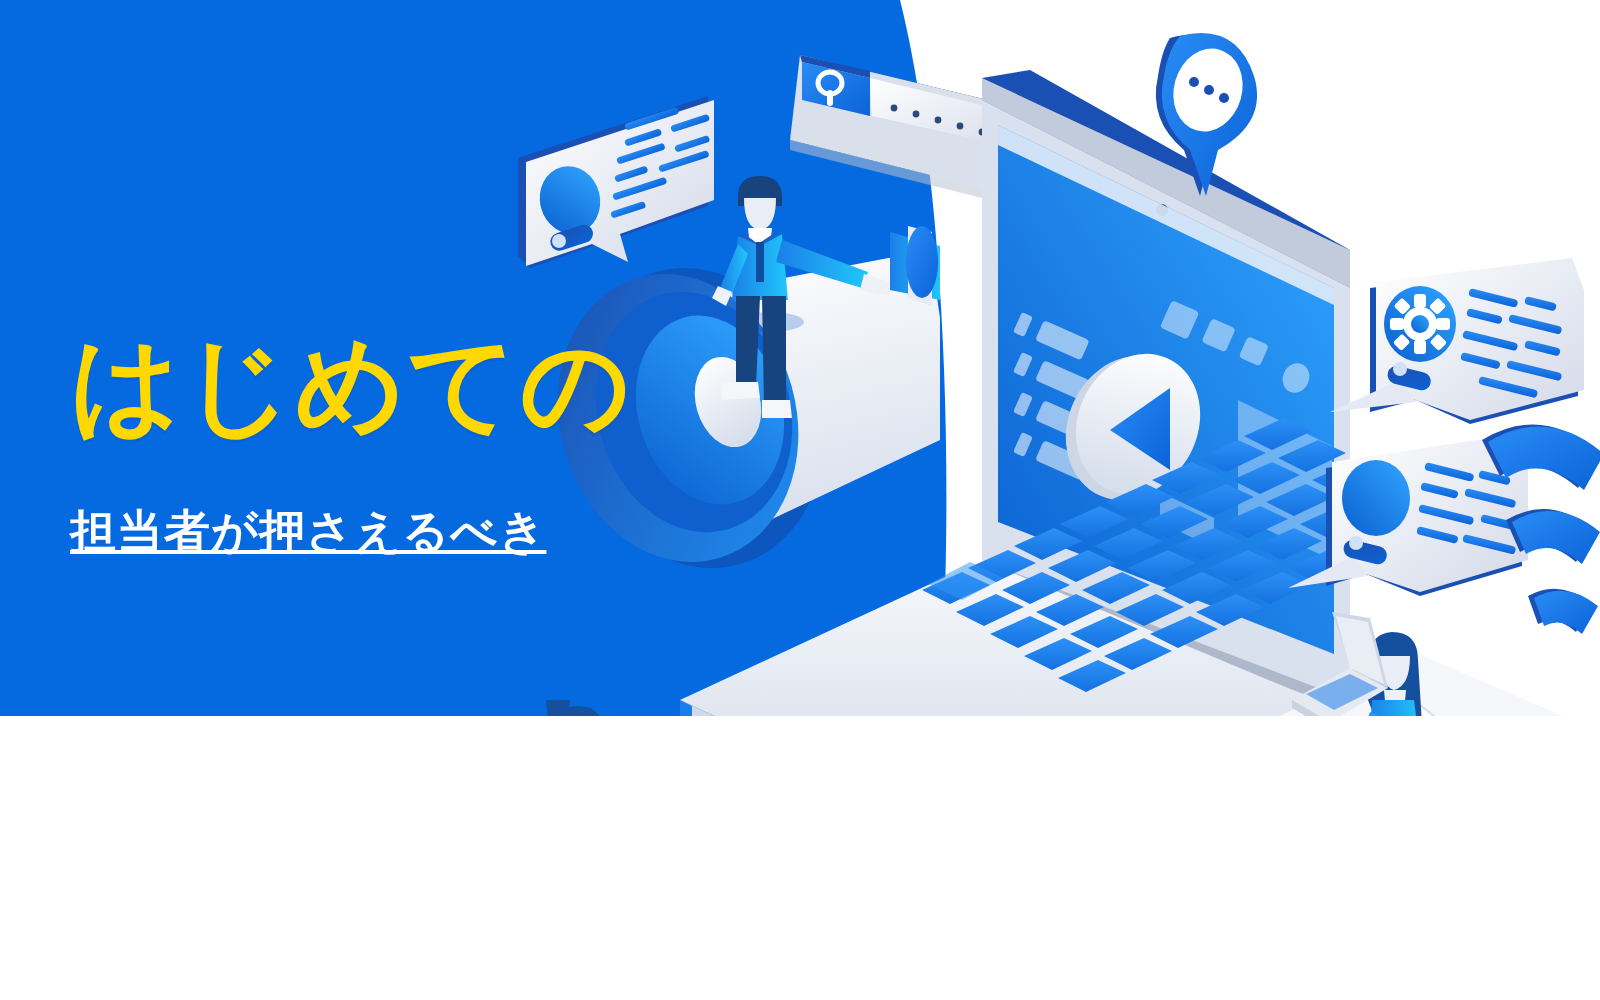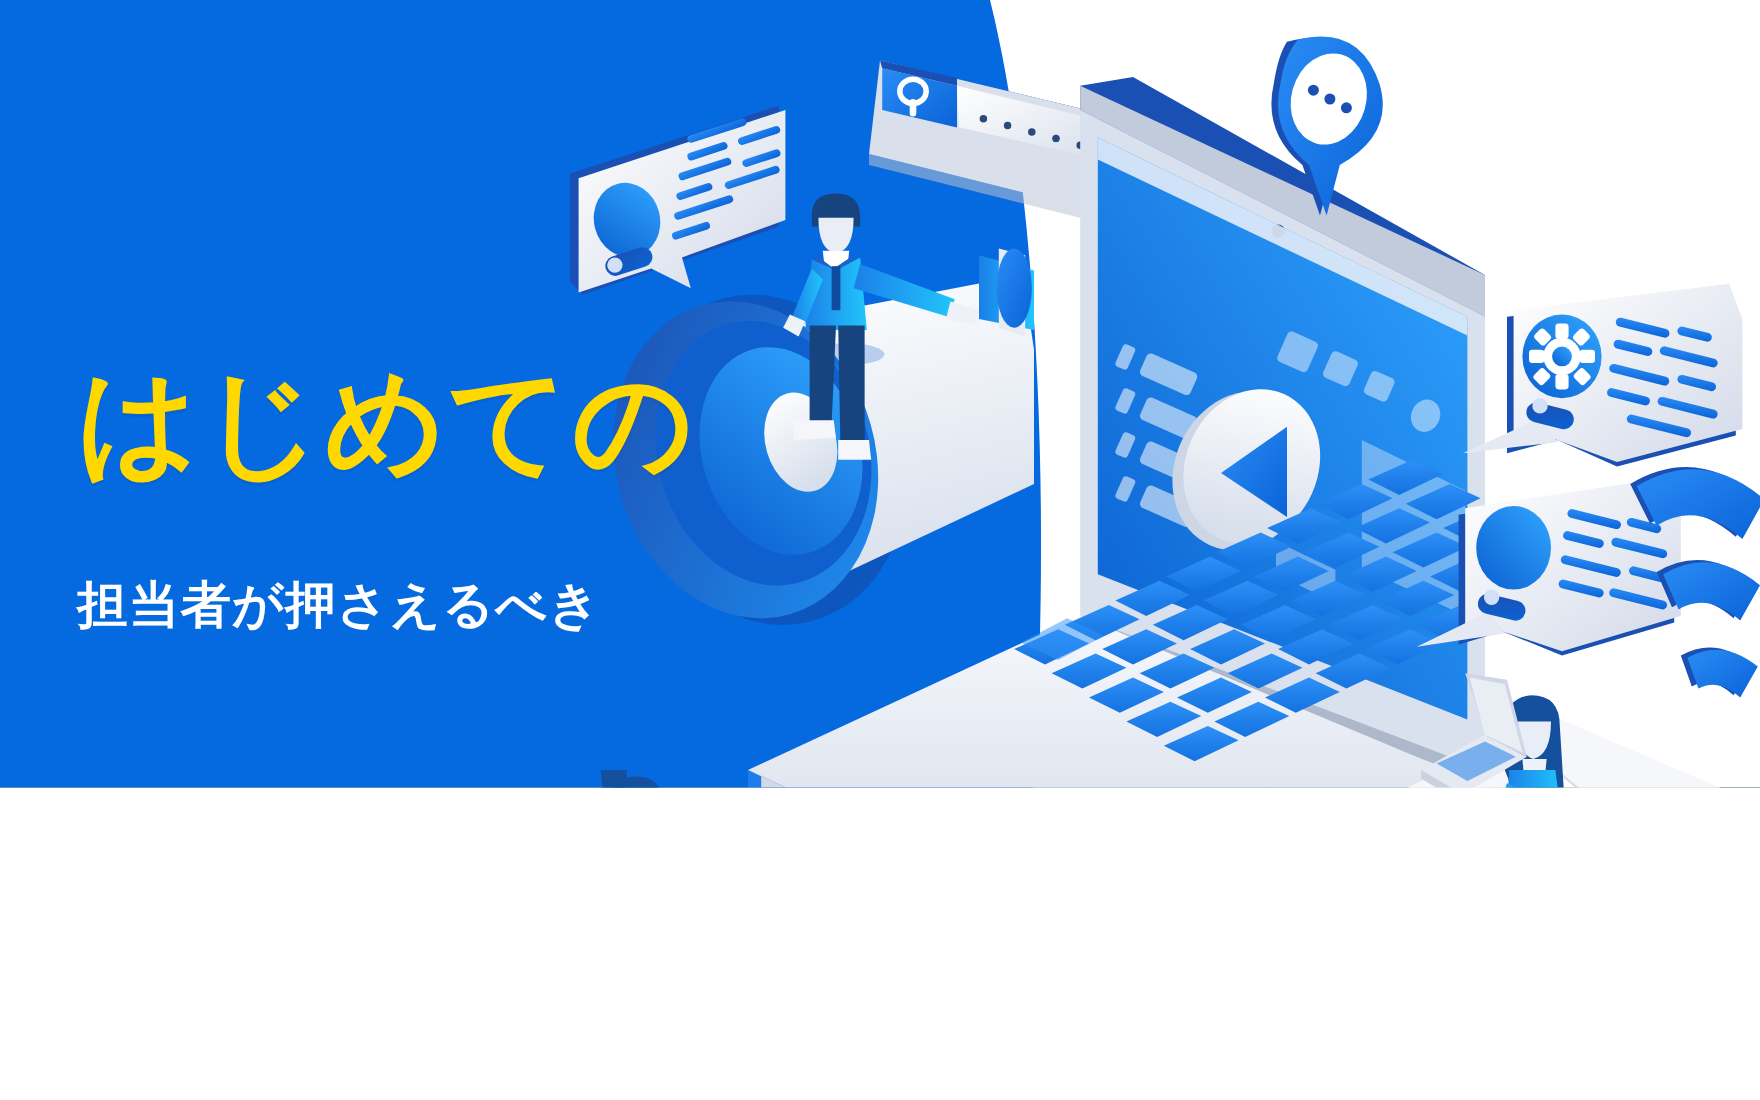--- a/index.html
+++ b/index.html
@@ -1,36 +1,36 @@
 <!DOCTYPE html>
 <html><head>
 <meta charset="utf-8">
 <style>
   html,body{margin:0;padding:0;background:#fff;}
   body{width:1600px;height:1000px;overflow:hidden;font-family:"Liberation Sans","DejaVu Sans",sans-serif;}
-  #stage{position:relative;width:1600px;height:716px;background:#14532d;overflow:hidden;}
+  #stage{position:relative;width:1600px;height:716px;background:#701a75;overflow:hidden;}
 
   
   .bg-white{position:absolute;inset:0;background:#ffffff;}
   .bg-blue{position:absolute;left:0;top:0;width:1000px;height:1000px;}
 
   
   .textwrap{position:absolute;left:70px;top:330px;width:820px;z-index:40;}
   .title-line{
     font-family:"DejaVu Sans","Liberation Sans",sans-serif;
     font-weight:700;color:#ffd800;letter-spacing:2px;
     line-height:1.02;white-space:nowrap;
     text-shadow:0 3px 0 rgba(3,70,160,.18);
   }
   .title-1{font-size:108px;}
   .title-2{font-size:124px;margin-top:4px;}
   .sub{
-    margin-top:80px;color:#ffffff;font-weight:700;
+    margin-top:62px;color:#ffffff;font-weight:700;
     font-family:"DejaVu Sans","Liberation Sans",sans-serif;
-    font-size:46px;line-height:1.30;letter-spacing:1px;white-space:nowrap;
+    font-size:46px;line-height:1.30;letter-spacing:1px;white-space:nowrap;text-decoration:underline;
   }
 
   
   .iso{position:absolute;}
   svg{display:block;overflow:visible;}
 </style>
 </head>
 <body>
 
 <div id="stage">

